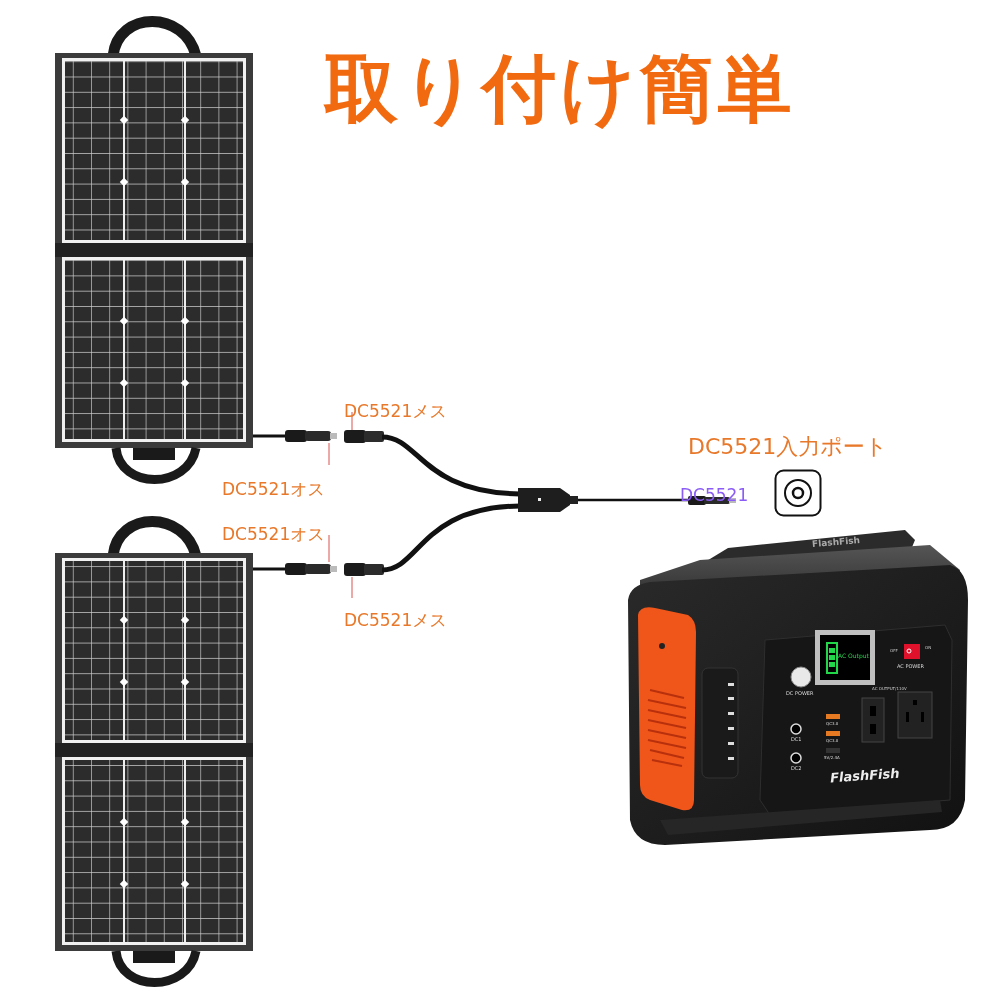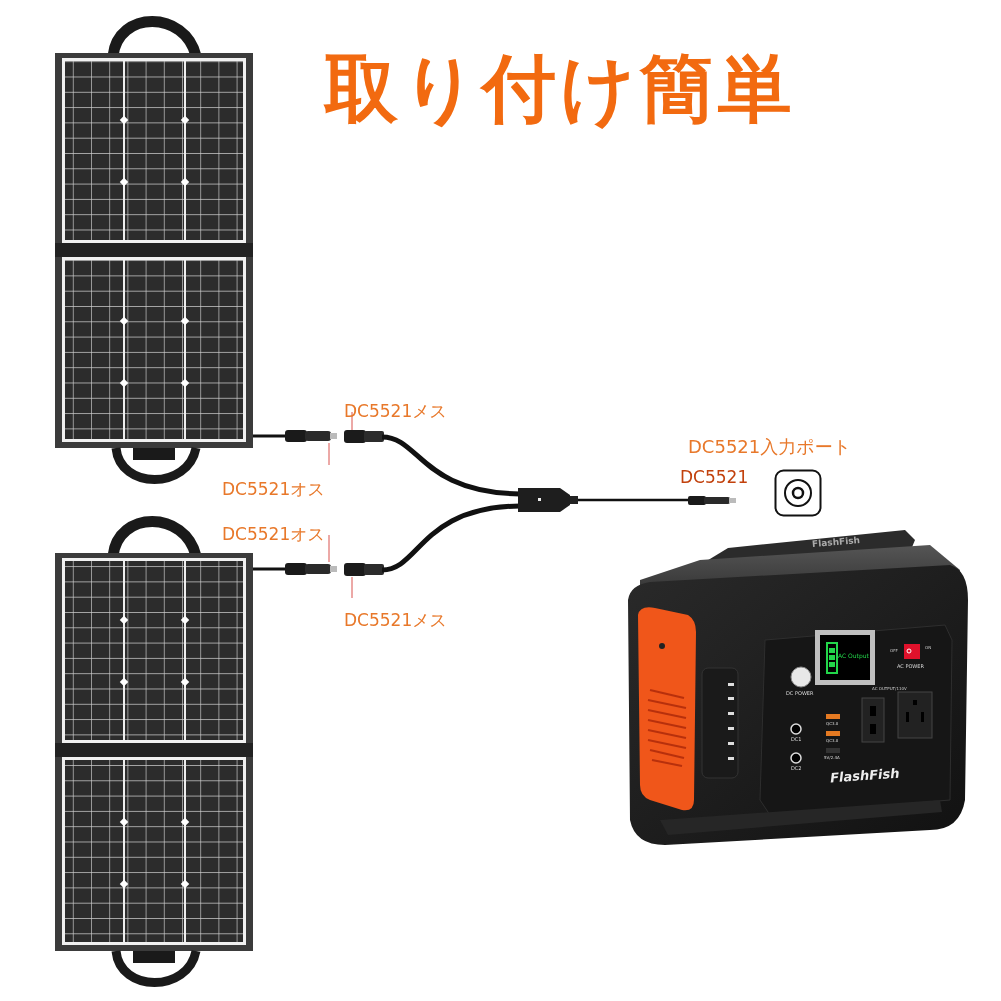--- a/index.html
+++ b/index.html
@@ -197,22 +197,22 @@
 <div class="abs" style="left:826px;top:738px;font-size:4px;color:#ddd;">QC3.0</div>
 <div class="abs" style="left:824px;top:755px;font-size:4px;color:#ddd;">5V/2.4A</div>
 <div class="abs" style="left:791px;top:736px;font-size:5px;color:#ddd;">DC1</div>
 <div class="abs" style="left:791px;top:765px;font-size:5px;color:#ddd;">DC2</div>
 <div class="abs" style="left:830px;top:768px;font-size:13px;color:#eee;font-weight:bold;font-style:italic;transform:rotate(-4deg);">FlashFish</div>
 
 <div class="abs label" style="left:344px;top:390px;color:#E8782A;">DC5521メス</div>
 <div class="abs label" style="left:222px;top:468px;color:#E8782A;">DC5521オス</div>
 <div class="abs label" style="left:222px;top:513px;color:#E8782A;">DC5521オス</div>
 <div class="abs label" style="left:344px;top:599px;color:#E8782A;">DC5521メス</div>
-<div class="abs label" style="left:680px;top:456px;color:#c2410c;">DC5521</div>
-<div class="abs label" style="left:688px;top:426px;color:#E8782A;font-size:18px;">DC5521入力ポート</div>
+<div class="abs label" style="left:680px;top:474px;color:#8b5cf6;">DC5521</div>
+<div class="abs label" style="left:688px;top:426px;color:#E8782A;font-size:22px;">DC5521入力ポート</div>
 
 <div class="abs" style="left:774px;top:469px;width:48px;height:48px;">
   <svg width="48" height="48" viewBox="0 0 48 48">
     <rect x="1.5" y="1.5" width="45" height="45" rx="8" fill="#fff" stroke="#111" stroke-width="2"></rect>
     <circle cx="24" cy="24" r="13" fill="none" stroke="#111" stroke-width="2"></circle>
     <circle cx="24" cy="24" r="5" fill="none" stroke="#111" stroke-width="2.5"></circle>
   </svg>
 </div>
 
 <style>

